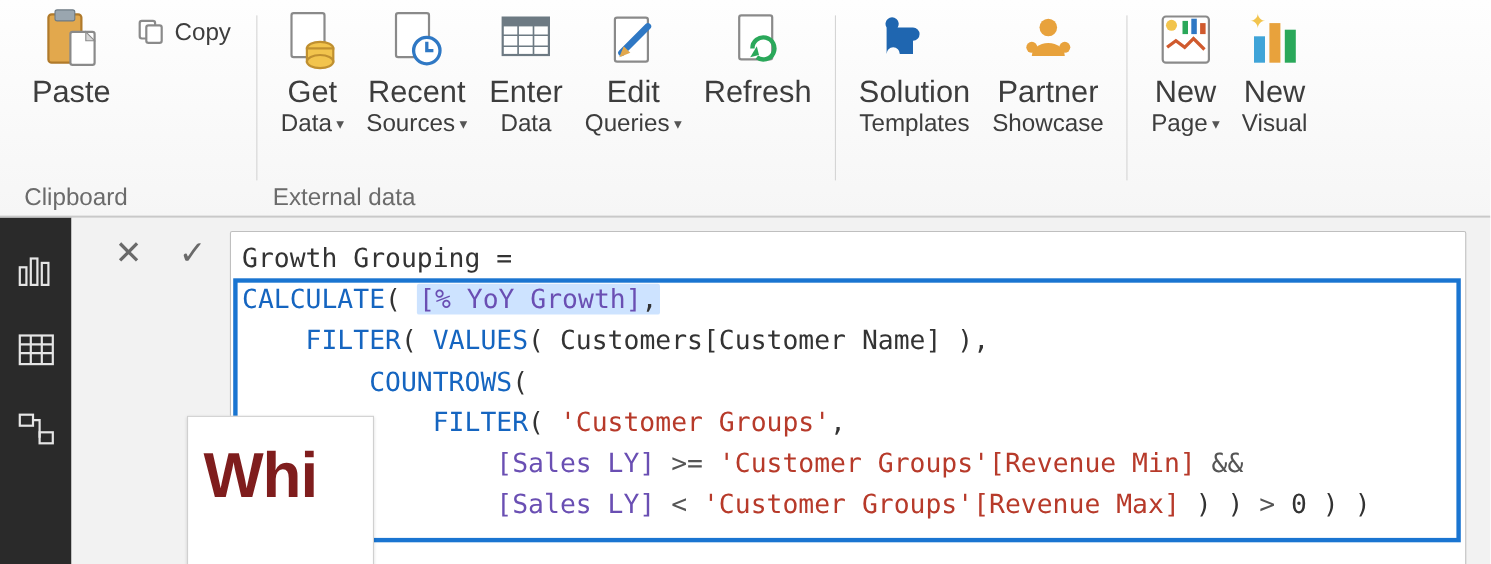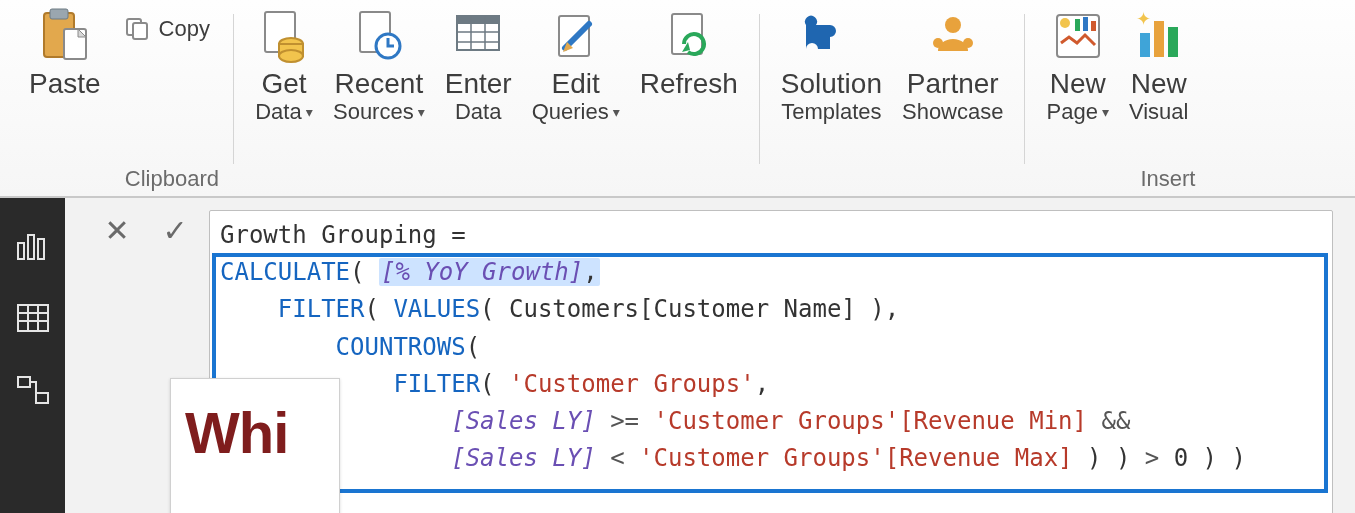--- a/index.html
+++ b/index.html
@@ -33,21 +33,21 @@
     flex: 1;
   }
   .ribbon-sep {
     width: 1px;
     background: #d5d5d5;
     margin: 10px 6px;
     height: 150px;
     align-self: flex-start;
   }
   .group-label {
-    text-align: right;
+    text-align: left;
     color: #6b6b6b;
     font-size: 22px;
     padding-top: 6px;
   }
 
   
   .vbtn {
     display: flex;
     flex-direction: column;
     align-items: center;
@@ -125,21 +125,21 @@
     overflow: hidden;
     position: relative;
   }
   .hl-box {
     position:absolute;
     border: 4px solid #1a75d1;
     pointer-events:none;
   }
 
   .tok-fn   { color: #1565c0; margin-top: 12px; }
-  .tok-meas { color: #6a4fb3; font-style: italic; }
+  .tok-meas { color: #6a4fb3; }
   .tok-str  { color: #b73a2a; }
   .tok-op   { color: #555; }
   .tok-hl   { background: #cde3ff; border-radius:2px; padding: 0 2px; }
 
   .page-card {
     position:absolute;
     left: 105px;
     top: 180px;
     width: 170px;
     height: 200px;
@@ -240,20 +240,21 @@
           <svg width="50" height="56" viewBox="0 0 50 56">
             <rect x="8" y="6" width="30" height="40" rx="2" fill="#fff" stroke="#8a8a8a" stroke-width="2"></rect>
             <path d="M20 36 a10 10 0 1 1 4 8" fill="none" stroke="#2aa85a" stroke-width="4"></path>
             <path d="M18 44 l8 -2 -2 -8 z" fill="#2aa85a"></path>
           </svg>
         </span>
         <span class="lbl">Refresh</span>
         <span class="lbl2">&nbsp;</span>
       </div>
     </div>
+    <div class="group-label">External data</div>
   </div>
 
   <div class="ribbon-sep"></div>
 
   <div class="ribbon-group">
     <div class="group-body">
       <div class="vbtn">
         <span class="icon">
           <svg width="54" height="54" viewBox="0 0 54 54">
             <path d="M12 16 h14 a6 6 0 1 1 0 12 v12 h-12 a6 6 0 1 0 -12 0 v-24 a6 6 0 1 1 10 0 z" fill="#1f66b0"></path>
@@ -301,21 +302,20 @@
             <rect x="8" y="24" width="10" height="24" fill="#3fa4d8"></rect>
             <rect x="22" y="12" width="10" height="36" fill="#e8a23c"></rect>
             <rect x="36" y="18" width="10" height="30" fill="#2aa85a"></rect>
             <text x="4" y="16" font-size="18" fill="#f2c44d">✦</text>
           </svg>
         </span>
         <span class="lbl">New</span>
         <span class="lbl2">Visual</span>
       </div>
     </div>
-    <div class="group-label" style="text-align:right;">Insert</div>
   </div>
 </div>
 
 <div class="workspace">
   <div class="sidebar">
     <div class="sbtn">
       <svg width="34" height="30" viewBox="0 0 34 30">
           <rect x="2" y="12" width="6" height="16"></rect>
           <rect x="12" y="4" width="6" height="24"></rect>
           <rect x="22" y="8" width="6" height="20"></rect>

